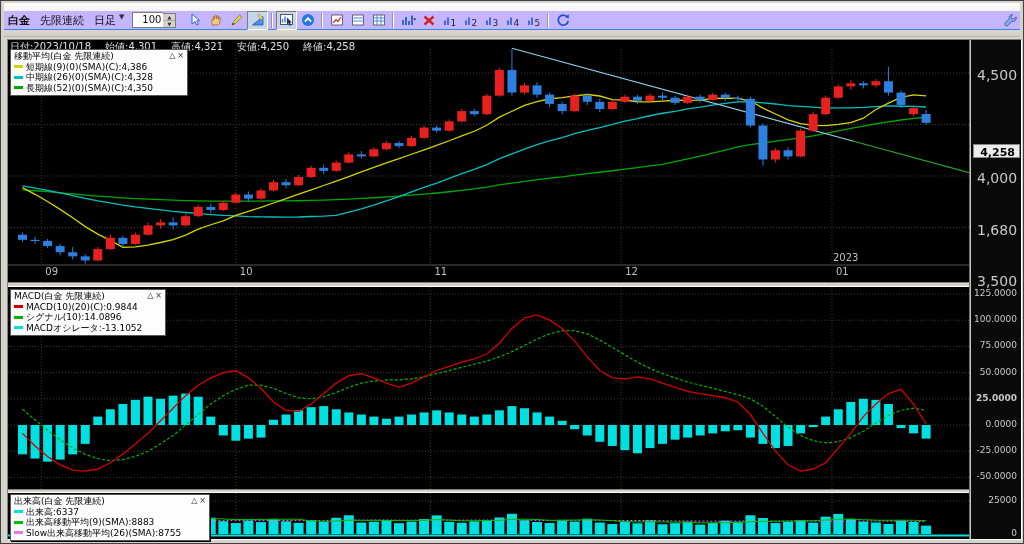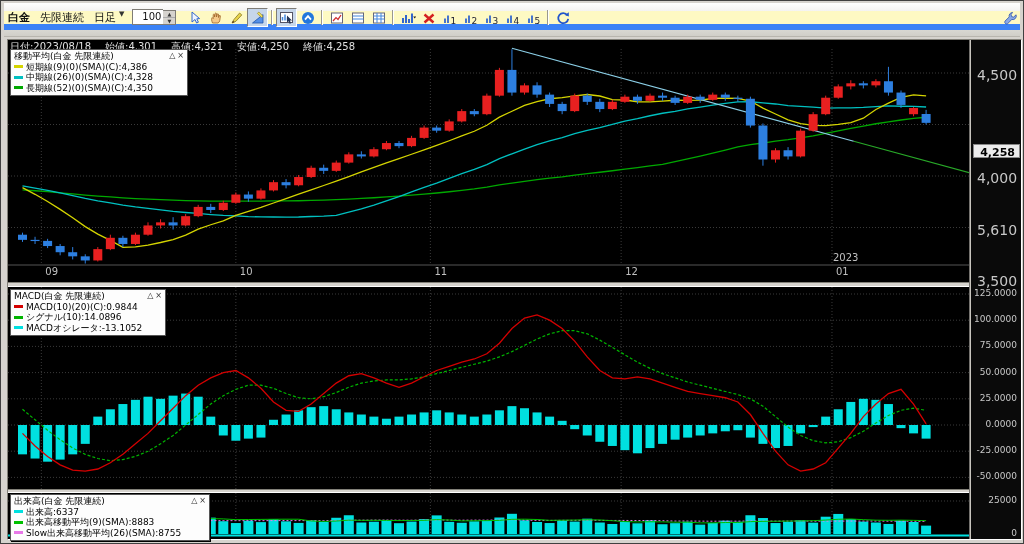--- a/index.html
+++ b/index.html
@@ -5,21 +5,21 @@
   html,body{margin:0;padding:0;background:#555;}
   #app{position:relative;width:1024px;height:544px;background:#d6d3ce;font-family:"DejaVu Sans",sans-serif;overflow:hidden;border:1px solid #404040;box-sizing:border-box;}
   
   #titlebar{position:absolute;left:3px;top:2px;right:3px;height:34px;background:linear-gradient(#ffffff,#d0cec8);display:flex;align-items:center;padding:0 2px;box-sizing:border-box;border-bottom:1px solid #b8b5ae;}
   #title-icon{width:14px;height:13px;margin:0 3px 0 1px;flex:0 0 auto;}
   #title-text{font-size:11px;color:#111;letter-spacing:0;}
   #titlebar .spacer{flex:1;}
   .tb-mini{width:16px;height:14px;margin-left:1px;display:flex;align-items:center;justify-content:center;}
   .winbtn{width:17px;height:14px;margin-left:2px;background:#d6d3ce;border-top:1px solid #fff;border-left:1px solid #fff;border-right:1px solid #6e6b66;border-bottom:1px solid #6e6b66;font-size:9px;line-height:12px;text-align:center;color:#111;font-family:"DejaVu Sans Mono",monospace;}
   
-  #toolbar{position:absolute;left:3px;top:10px;right:3px;height:19px;background:#fef9c3;display:flex;align-items:center;font-size:11px;color:#111;padding-left:4px;box-sizing:border-box;border-bottom:6px solid #3b82f6;}
+  #toolbar{position:absolute;left:3px;top:10px;right:3px;height:19px;background:#c4b5fd;display:flex;align-items:center;font-size:11px;color:#111;padding-left:4px;box-sizing:border-box;border-bottom:1px solid #3b82f6;}
   .tb-label{margin-right:10px;white-space:nowrap;}
   .tb-dd{display:inline-flex;align-items:flex-start;margin-right:8px;}
   .tb-dd .arr{font-size:7px;margin-left:3px;color:#333;}
   #spinbox{display:inline-flex;align-items:flex-end;height:15px;margin-right:8px;}
   #spinval{width:26px;background:#fff;border:1px solid #7f7c76;border-right:none;font-size:10px;text-align:right;padding:0 2px;line-height:14px;}
   #spinbtns{display:flex;flex-direction:column;width:12px;border:1px solid #7f7c76;}
   .spb{flex:1;background:#d6d3ce;font-size:5px;line-height:6px;text-align:center;color:#333;border-bottom:1px solid #aaa;}
   .icon-btn{width:19px;height:17px;display:flex;align-items:center;justify-content:center;margin:0 0px;border:1px solid transparent;flex:0 0 auto;}
   .icon-btn.pressed{background:#c6d6ea;border-top:1px solid #7f7c76;border-left:1px solid #7f7c76;border-bottom:1px solid #fff;border-right:1px solid #fff;}
   .tb-sep{width:1px;height:15px;background:#9a978f;border-right:1px solid #fff;margin:0 3px;flex:0 0 auto;}
@@ -195,21 +195,21 @@
       </div>
     <div class="spacer"></div>
     <div class="icon-btn" id="wrench-slot">
         <svg width="16" height="16" viewBox="0 0 16 16">
           <path d="M10.6 2.4 a3.6 3.6 0 0 0 -3.4 4.5 L3 11.1 a1.9 1.9 0 0 0 2.6 2.6 L9.8 9.5 a3.6 3.6 0 0 0 4.3 -4.7 L11.6 7.1 L9.6 6.6 L9.1 4.5 Z" fill="#88a8e8" stroke="#3355aa" stroke-width="0.8"></path>
         </svg>
       </div>
   </div>
 
   <div id="chart-region">
-    <div id="infobar"><span>日付:2023/08/18</span><span>始値:4,301</span><span>高値:4,321</span><span>安値:4,250</span><span>終値:4,258</span></div>
+    <div id="infobar"><span>日付:2023/10/18</span><span>始値:4,301</span><span>高値:4,321</span><span>安値:4,250</span><span>終値:4,258</span></div>
     <svg id="plot-svg" width="961" height="499" viewBox="0 0 961 499">
         <line x1="33.325" y1="9" x2="33.325" y2="223" stroke="#3a3a3a" stroke-width="1" stroke-dasharray="1 2"></line>
         <line x1="227.85000000000002" y1="9" x2="227.85000000000002" y2="223" stroke="#3a3a3a" stroke-width="1" stroke-dasharray="1 2"></line>
         <line x1="422.375" y1="9" x2="422.375" y2="223" stroke="#3a3a3a" stroke-width="1" stroke-dasharray="1 2"></line>
         <line x1="613.1350000000001" y1="9" x2="613.1350000000001" y2="223" stroke="#3a3a3a" stroke-width="1" stroke-dasharray="1 2"></line>
         <line x1="823.975" y1="9" x2="823.975" y2="223" stroke="#3a3a3a" stroke-width="1" stroke-dasharray="1 2"></line>
         <line x1="33.325" y1="247" x2="33.325" y2="449" stroke="#3a3a3a" stroke-width="1" stroke-dasharray="1 2"></line>
         <line x1="227.85000000000002" y1="247" x2="227.85000000000002" y2="449" stroke="#3a3a3a" stroke-width="1" stroke-dasharray="1 2"></line>
         <line x1="422.375" y1="247" x2="422.375" y2="449" stroke="#3a3a3a" stroke-width="1" stroke-dasharray="1 2"></line>
         <line x1="613.1350000000001" y1="247" x2="613.1350000000001" y2="449" stroke="#3a3a3a" stroke-width="1" stroke-dasharray="1 2"></line>
@@ -542,28 +542,28 @@
         <polyline points="14.5,481.4853846153846 27.05,481.5513846153846 39.6,481.658 52.150000000000006,481.66815384615387 64.7,481.592 77.25,481.5564615384615 89.80000000000001,481.6123076923077 102.35000000000001,481.49553846153844 114.9,481.3076923076923 127.45,481.3127692307692 140,481.38384615384615 152.55,481.3432307692308 165.10000000000002,481.35846153846154 177.65,481.40415384615386 190.20000000000002,480.76953846153845 202.75,480.6223076923077 215.3,480.61215384615383 227.85000000000002,480.6730769230769 240.4,480.6426153846154 252.95000000000002,480.668 265.5,480.5816923076923 278.05,480.57661538461537 290.6,480.63246153846154 303.15000000000003,480.5867692307692 315.70000000000005,480.60707692307693 328.25,480.46492307692307 340.8,480.20092307692306 353.35,480.17553846153845 365.90000000000003,480.0790769230769 378.45000000000005,480.01307692307694 391,480.1552307692308 403.55,480.19584615384616 416.1,480.0486153846154 428.65000000000003,479.93184615384615 441.20000000000005,480.1349230769231 453.75,480.1806153846154 466.3,480.1044615384615 478.85,480.1095384615385 491.40000000000003,479.942 503.95000000000005,479.60184615384617 516.5,480.1907692307692 529.0500000000001,480.3583076923077 541.6,480.4293846153846 554.15,480.33292307692307 566.7,480.36846153846153 579.25,480.2364615384615 591.8000000000001,480.36338461538463 604.35,480.46492307692307 616.9000000000001,480.4243076923077 629.45,480.5410769230769 642,480.4801538461538 654.5500000000001,480.7289230769231 667.1,481.03353846153846 679.6500000000001,481.00307692307695 692.2,481.11476923076924 704.75,481.22646153846154 717.3000000000001,481.13 729.85,481.1350769230769 742.4000000000001,480.98784615384614 754.95,481.08938461538463 767.5,481.1350769230769 780.0500000000001,481.0995384615385 792.6,481.05892307692307 805.1500000000001,481.14015384615385 817.7,481.1096923076923 830.25,481.11476923076924 842.8000000000001,481.0690769230769 855.35,481.05384615384617 867.9000000000001,481.03353846153846 880.45,481.16553846153846 893,481.1249230769231 905.5500000000001,481.25184615384615 918.1,481.3718138461538" fill="none" stroke="#e878e8" stroke-width="1" stroke-dasharray="2 2"></polyline>
         <polyline points="14.5,481.53333333333336 27.05,481.724 39.6,482.032 52.150000000000006,482.0613333333333 64.7,481.84133333333335 77.25,481.7386666666667 89.80000000000001,481.9 102.35000000000001,481.56266666666664 114.9,481.02 127.45,480.96133333333336 140,480.976 152.55,480.55066666666664 165.10000000000002,480.56533333333334 177.65,480.9173333333333 190.20000000000002,479.18666666666667 202.75,478.6 215.3,478.908 227.85000000000002,479.62666666666667 240.4,479.524 252.95000000000002,479.392 265.5,479.26 278.05,479.2013333333333 290.6,479.23066666666665 303.15000000000003,480.932 315.70000000000005,481.416 328.25,481.0346666666667 340.8,480.1693333333333 353.35,480.37466666666666 365.90000000000003,480.3306666666667 378.45000000000005,480.4186666666667 391,480.624 403.55,480.4773333333333 416.1,480.3453333333333 428.65000000000003,479.612 441.20000000000005,480.06666666666666 453.75,480.9026666666667 466.3,480.77066666666667 478.85,480.63866666666667 491.40000000000003,480.36 503.95000000000005,479.3186666666667 516.5,479.172 529.0500000000001,479.49466666666666 541.6,480.3453333333333 554.15,480.19866666666667 566.7,480.06666666666666 579.25,479.7733333333333 591.8000000000001,479.99333333333334 604.35,480.712 616.9000000000001,481.6066666666667 629.45,481.944 642,481.76800000000003 654.5500000000001,481.9 667.1,482.1933333333333 679.6500000000001,482.20799999999997 692.2,482.868 704.75,482.912 717.3000000000001,482.54533333333336 729.85,482.53066666666666 742.4000000000001,481.636 754.95,481.372 767.5,481.24 780.0500000000001,481.09333333333336 792.6,480.932 805.1500000000001,480.712 817.7,480.0226666666667 830.25,479.2746666666667 842.8000000000001,478.98133333333334 855.35,479.68533333333335 867.9000000000001,480.184 880.45,480.2866666666667 893,480.14 905.5500000000001,480.3306666666667 918.1,480.66257333333334" fill="none" stroke="#00c000" stroke-width="1" stroke-dasharray="none"></polyline>
       </svg>
 
     <div class="sepbar" style="top:242px;height:5px;"></div>
     <div class="sepbar" style="top:449px;height:4px;"></div>
 
     <div id="axis-col">
         <div class="ytick" style="top: 27px; right: auto; left: 6px;">4,500</div>
         <div class="ytick" style="top: 130px; right: auto; left: 6px;">4,000</div>
-        <div class="ytick" style="top: 181.5px; right: auto; left: 6px;">5,610</div>
+        <div class="ytick" style="top: 181.5px; right: auto; left: 6px;">1,680</div>
         <div class="ytick" style="top: 233px; right: auto; left: 6px;">3,500</div>
         <div id="curprice" style="top: 75.852px; margin-top: 28px;">4,258</div>
         <div class="ytick small" style="top: 248px;">125.0000</div>
         <div class="ytick small" style="top: 274.2px;">100.0000</div>
         <div class="ytick small" style="top: 300.4px;">75.0000</div>
         <div class="ytick small" style="top: 326.6px;">50.0000</div>
-        <div class="ytick small" style="top: 352.8px;">25.0000</div>
+        <div class="ytick small" style="top: 352.8px; font-weight: bold;">25.0000</div>
         <div class="ytick small" style="top: 379px;">0.0000</div>
         <div class="ytick small" style="top: 405.2px;">-25.0000</div>
         <div class="ytick small" style="top: 431.4px;">-50.0000</div>
         <div class="ytick small" style="top: 455px;">25000</div>
         <div class="ytick small" style="top: 488px;">0</div>
       </div>
 
     <div class="legend" id="legend-ma" style="left:2px;top:9px;min-width:170px;">
         <div class="lg-title">
           <span class="t">移動平均(白金 先限連続)</span>

